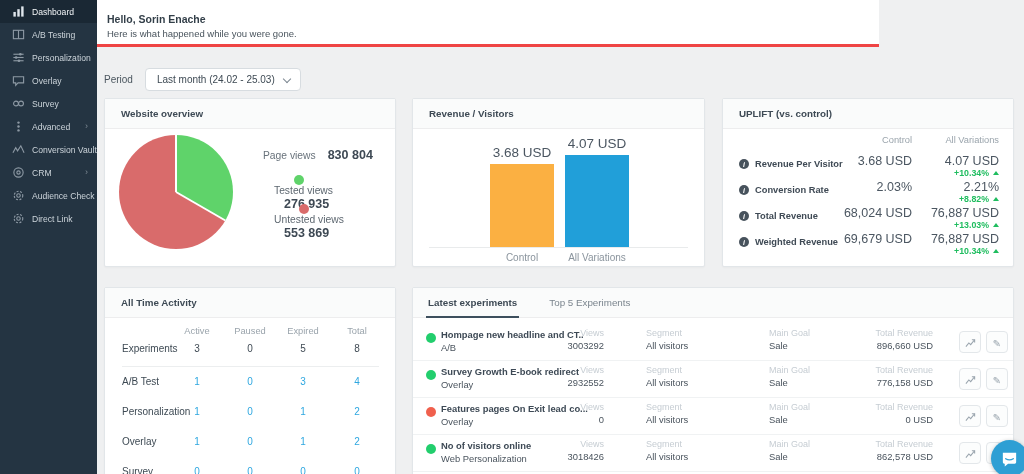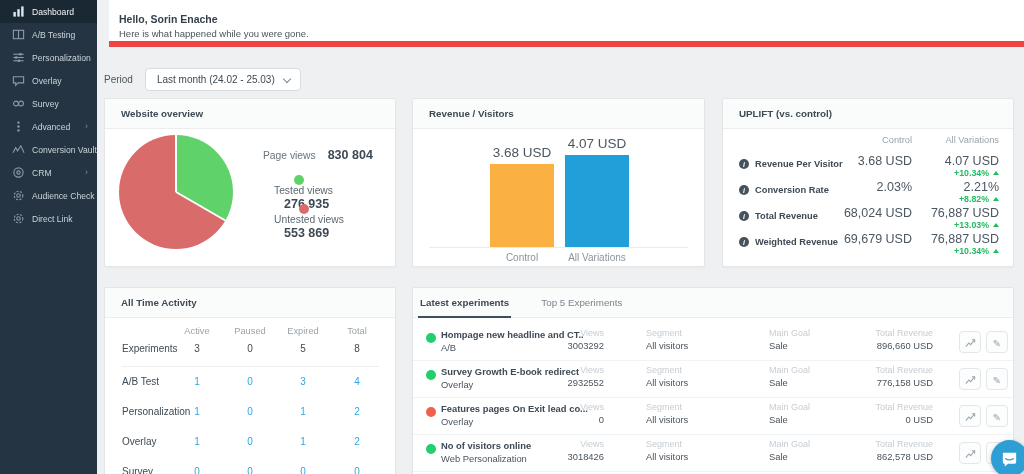--- a/index.html
+++ b/index.html
@@ -9,21 +9,21 @@
   .sidebar{position:absolute;left:0;top:0;width:97px;height:474px;background:#243442;}
   .side-item{position:relative;height:23px;display:flex;align-items:center;padding-left:11px;color:#8d99a4;cursor:pointer;}
   .side-item.active{background:#1a2834;color:#dfe6ec;}
   .side-item.active .side-label{color:#f2f5f7;}
   .side-icon{width:14px;height:14px;display:flex;align-items:center;justify-content:center;flex:none;}
   .side-label{font-size:8.6px;color:#ccd4da;margin-left:7px;white-space:nowrap;}
   .side-chevron{margin-left:auto;margin-right:9px;font-size:9px;color:#7e8b96;line-height:1;}
   .side-chevron::before{content:"›";}
 
   
-  .topbar{position:absolute;left:109px;top:0;width:915px;height:47px;background:#ffffff;border-bottom:6px solid #ef4444;box-sizing:border-box;}
+  .topbar{position:absolute;left:97px;top:0;width:782px;height:47px;background:#ffffff;border-bottom:3px solid #ef4444;box-sizing:border-box;}
   .greeting{position:absolute;left:10px;top:13px;font-size:10.5px;font-weight:bold;color:#333f49;}
   .subtitle{position:absolute;left:10px;top:28px;font-size:9.5px;color:#49545d;}
 
   
   .period-row{position:absolute;left:104px;top:68px;display:flex;align-items:center;}
   .period-label{font-size:10px;color:#4b565f;margin-right:12px;}
   .period-select{display:flex;align-items:center;background:#fff;border:1px solid #d7dce0;border-radius:4px;padding:5px 10px 5px 11px;font-size:10px;color:#3e4a54;cursor:pointer;}
   .chev-down{width:5px;height:5px;border-right:1.4px solid #7c8791;border-bottom:1.4px solid #7c8791;transform:rotate(45deg);margin-left:9px;margin-top:-2px;}
 
   
@@ -78,21 +78,21 @@
   .ata-row{position:absolute;left:0;right:0;height:14px;font-size:10px;}
   .ata-row .ata-label{position:absolute;left:17px;color:#3e4a54;}
   .ata-row.dark .ata-val{color:#3f4a54;}
   .ata-row.link .ata-val{color:#2ea7e0;cursor:pointer;}
   .ata-row.rr1{top:55px;} .ata-row.rr2{top:88px;} .ata-row.rr3{top:118px;} .ata-row.rr4{top:148px;} .ata-row.rr5{top:178px;}
   .ata-sep{position:absolute;left:17px;right:16px;top:78px;border-top:1px solid #eceeef;}
 
   
   #card-experiments .card-h{padding:0;}
   .tab{display:flex;align-items:center;height:100%;box-sizing:border-box;padding:0 2px;cursor:pointer;font-size:9.8px;}
-  .tab.active{margin-left:5px;font-weight:bold;color:#3e4a55;border-bottom:2px solid #3d4f5d;margin-bottom:-1px;}
+  .tab.active{margin-left:13px;font-weight:bold;color:#3e4a55;border-bottom:2px solid #3d4f5d;margin-bottom:-1px;}
   .tab.inactive{margin-left:28px;font-weight:normal;color:#7b858e;}
   .exp-row{position:absolute;left:0;right:0;height:37px;border-bottom:1px solid #f0f2f3;}
   .exp-row.e1{top:35px;} .exp-row.e2{top:72px;} .exp-row.e3{top:109px;} .exp-row.e4{top:146px;}
   .status-dot{position:absolute;left:13px;top:10px;width:10px;height:10px;border-radius:50%;}
   .exp-title{position:absolute;left:28px;top:6px;font-size:9.4px;font-weight:bold;color:#3d4955;white-space:nowrap;}
   .exp-type{position:absolute;left:28px;top:19px;font-size:9.4px;color:#4a545e;white-space:nowrap;}
   .col-label{font-size:9px;color:#c6cdd3;}
   .col-value{font-size:9.4px;color:#49535d;}
   .col-views{position:absolute;left:100px;width:91px;text-align:right;}
   .col-segment{position:absolute;left:233px;}

